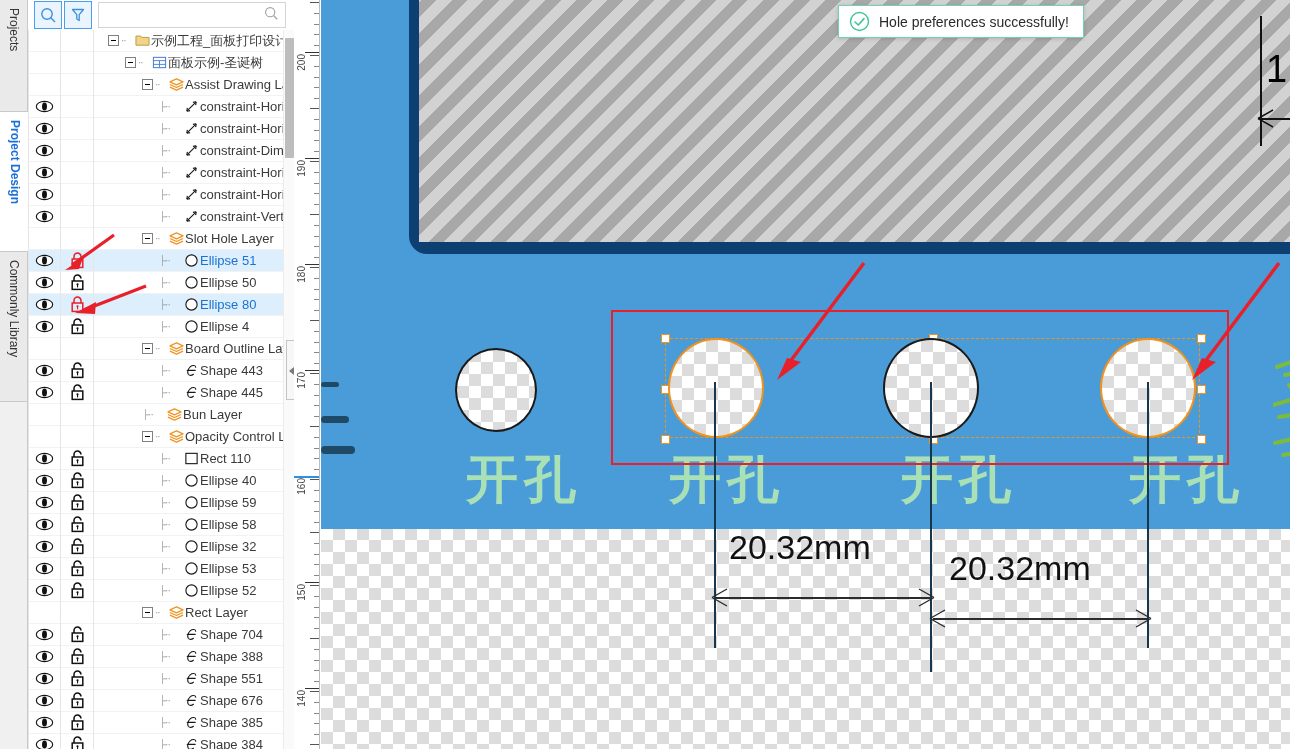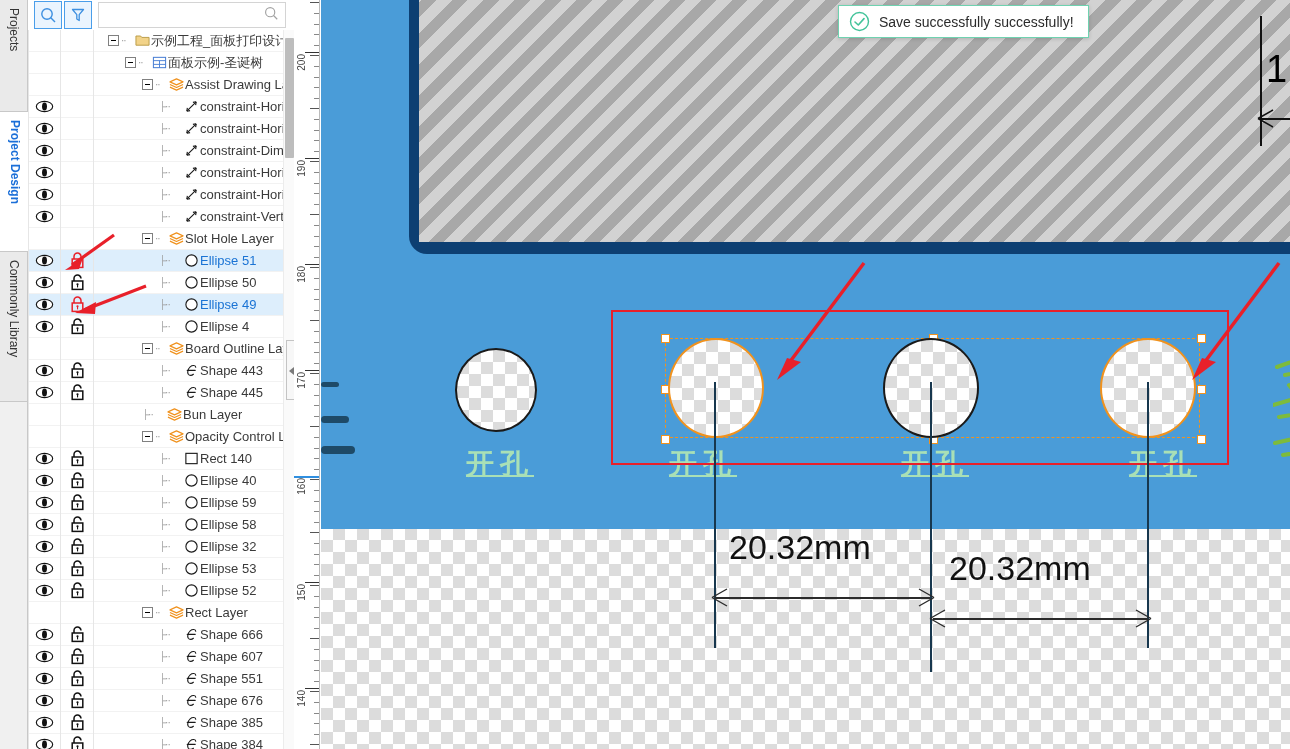--- a/index.html
+++ b/index.html
@@ -191,23 +191,23 @@
       linear-gradient(45deg,#dcdcdc 25%,transparent 25%,transparent 75%,#dcdcdc 75%),
       linear-gradient(45deg,#dcdcdc 25%,transparent 25%,transparent 75%,#dcdcdc 75%);
     background-size:24px 24px;
     background-position:0 0, 12px 12px;
     border:2px solid #1a1a1a;
   }
   .hole.selected { border-color:#f0921e; }
 
   
   .wm-kaikong {
-    position:absolute; font-size:28px; color:#a9e0b6;
+    position:absolute; font-size:52px; color:#a9e0b6;
     font-family:"DejaVu Sans", sans-serif; letter-spacing:6px;
-    font-weight:bold; user-select:none;text-decoration:underline;
+    font-weight:bold; user-select:none;
   }
 
   
   #red-rect {
     position:absolute; left:290px; top:310px; width:618px; height:155px;
     border:2px solid #e8202a;
   }
   
   #sel-bbox {
     position:absolute; left:344px; top:338px; width:535px; height:100px;
@@ -564,21 +564,21 @@
           </svg>
         </div>
         <div class="col-label">
           <span class="indent" style="width: 63px;"></span>
           <span class="dots" style="width: 23px;">├··</span>
           <span class="node-icon">
             <svg width="15" height="15" viewBox="0 0 16 16">
               <circle cx="8" cy="8" r="6" fill="#fff" stroke="#1a1a1a" stroke-width="1.2"></circle>
             </svg>
           </span>
-          <span class="node-text blue">Ellipse 49</span>
+          <span class="node-text blue">Ellipse 80</span>
         </div>
       </div>
       <div class="row">
         <div class="col-eye">
           <svg width="19" height="13" viewBox="0 0 20 13">
             <ellipse cx="10" cy="6.5" rx="8.6" ry="5.4" fill="#fff" stroke="#111" stroke-width="1.2"></ellipse>
             <ellipse cx="10" cy="6.5" rx="2.6" ry="4.2" fill="#111"></ellipse>
           </svg>
         </div>
         <div class="col-lock">
@@ -724,21 +724,21 @@
           </svg>
         </div>
         <div class="col-label">
           <span class="indent" style="width: 63px;"></span>
           <span class="dots" style="width: 23px;">├··</span>
           <span class="node-icon">
             <svg width="15" height="15" viewBox="0 0 16 16">
               <rect x="2" y="2.5" width="12" height="11" fill="#fff" stroke="#1a1a1a" stroke-width="1.2"></rect>
             </svg>
           </span>
-          <span class="node-text">Rect 140</span>
+          <span class="node-text">Rect 110</span>
         </div>
       </div>
       <div class="row">
         <div class="col-eye">
           <svg width="19" height="13" viewBox="0 0 20 13">
             <ellipse cx="10" cy="6.5" rx="8.6" ry="5.4" fill="#fff" stroke="#111" stroke-width="1.2"></ellipse>
             <ellipse cx="10" cy="6.5" rx="2.6" ry="4.2" fill="#111"></ellipse>
           </svg>
         </div>
         <div class="col-lock">
@@ -925,21 +925,21 @@
           </svg>
         </div>
         <div class="col-label">
           <span class="indent" style="width: 63px;"></span>
           <span class="dots" style="width: 23px;">├··</span>
           <span class="node-icon">
             <svg width="15" height="15" viewBox="0 0 16 16">
               <path d="M12.5 4.5 C12.5 2.3 9 2 6.6 4.1 C4 6.4 3.3 10 4.6 12 C5.7 13.6 8.3 13.6 10 12 M3.4 7.8 L12 7.8" fill="none" stroke="#1a1a1a" stroke-width="1.2" stroke-linecap="round"></path>
             </svg>
           </span>
-          <span class="node-text">Shape 666</span>
+          <span class="node-text">Shape 704</span>
         </div>
       </div>
       <div class="row">
         <div class="col-eye">
           <svg width="19" height="13" viewBox="0 0 20 13">
             <ellipse cx="10" cy="6.5" rx="8.6" ry="5.4" fill="#fff" stroke="#111" stroke-width="1.2"></ellipse>
             <ellipse cx="10" cy="6.5" rx="2.6" ry="4.2" fill="#111"></ellipse>
           </svg>
         </div>
         <div class="col-lock">
@@ -951,21 +951,21 @@
           </svg>
         </div>
         <div class="col-label">
           <span class="indent" style="width: 63px;"></span>
           <span class="dots" style="width: 23px;">├··</span>
           <span class="node-icon">
             <svg width="15" height="15" viewBox="0 0 16 16">
               <path d="M12.5 4.5 C12.5 2.3 9 2 6.6 4.1 C4 6.4 3.3 10 4.6 12 C5.7 13.6 8.3 13.6 10 12 M3.4 7.8 L12 7.8" fill="none" stroke="#1a1a1a" stroke-width="1.2" stroke-linecap="round"></path>
             </svg>
           </span>
-          <span class="node-text">Shape 607</span>
+          <span class="node-text">Shape 388</span>
         </div>
       </div>
       <div class="row">
         <div class="col-eye">
           <svg width="19" height="13" viewBox="0 0 20 13">
             <ellipse cx="10" cy="6.5" rx="8.6" ry="5.4" fill="#fff" stroke="#111" stroke-width="1.2"></ellipse>
             <ellipse cx="10" cy="6.5" rx="2.6" ry="4.2" fill="#111"></ellipse>
           </svg>
         </div>
         <div class="col-lock">
@@ -1258,14 +1258,14 @@
 <svg style="position:absolute;left:62px;top:282px;z-index:30;" width="90" height="40" viewBox="0 0 90 40">
   <path d="M84 4 L22 28" stroke="#e8202a" stroke-width="3.2" fill="none"></path>
   <path d="M13 31 L34 20 L33 32 Z" fill="#e8202a"></path>
 </svg>
 
 <div id="toast">
   <svg width="21" height="21" viewBox="0 0 21 21">
     <circle cx="10.5" cy="10.5" r="9" fill="none" stroke="#42c39a" stroke-width="1.4"></circle>
     <path d="M6 11 L9.3 14 L15 7.6" fill="none" stroke="#42c39a" stroke-width="1.6" stroke-linecap="round" stroke-linejoin="round"></path>
   </svg>
-  <span id="toast-text">Save successfully successfully!</span>
+  <span id="toast-text">Hole preferences successfully!</span>
 </div>
 
 </body></html>

